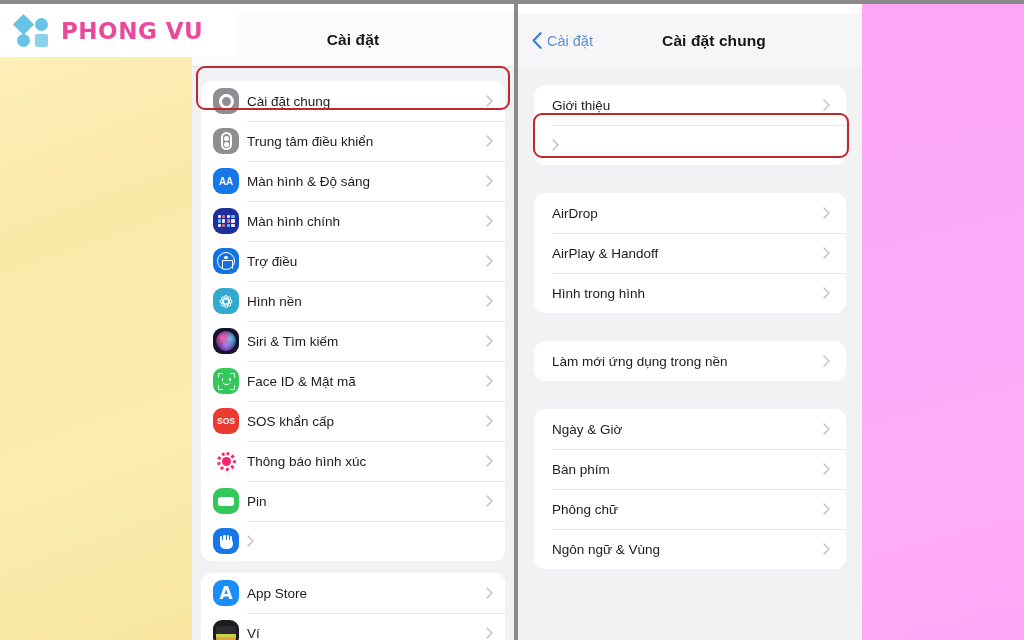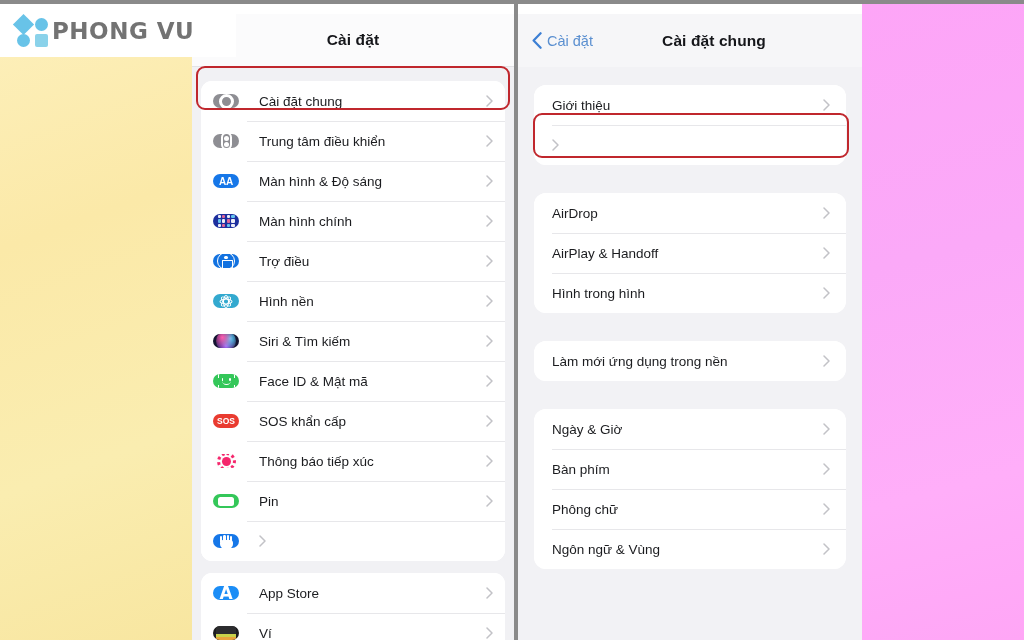--- a/index.html
+++ b/index.html
@@ -45,22 +45,22 @@
   }
   .lm-circle-bl {
     left: 1px; top: 19px; width: 13px; height: 13px;
     background: #68c3e8; border-radius: 50%;
   }
   .lm-square {
     left: 19px; top: 19px; width: 13px; height: 13px;
     background: #8ad2ea; border-radius: 2px;
   }
   .logo-text {
-    font-size: 23px; font-weight: 700;
-    letter-spacing: 0.5px; color: #737373;
+    margin-left: 9px; font-size: 23px; font-weight: 700;
+    letter-spacing: 0.5px; color: #ec4899;
     font-family: "DejaVu Sans", sans-serif;
   }
 
   
   .panel {
     position: absolute; top: 14px; height: 636px;
     background: #f1f1f4; overflow: hidden;
   }
   .panel-left  { left: 192px;  width: 322px; }
   .panel-divider {
@@ -108,22 +108,22 @@
     background: #ffffff;
   }
   .panel-right .row { height: 40px; padding-left: 18px; padding-right: 16px; }
   .row + .row::before {
     content: ""; position: absolute; left: 46px; right: 0; top: 0;
     height: 1px; background: #e7e7ea;
   }
   .panel-right .row + .row::before { left: 18px; right: 0; }
 
   .row-icon {
-    width: 26px; height: 14px; flex: 0 0 26px; border-radius: 9px;
-    margin-right: 20px; position: relative; overflow: hidden;
+    width: 26px; height: 26px; flex: 0 0 26px; border-radius: 9px;
+    margin-right: 8px; position: relative; overflow: hidden;
     display: flex; align-items: center; justify-content: center;
   }
   .row-label {
     flex: 1 1 auto; font-size: 13.5px; color: #1b1c1f;
     white-space: nowrap; overflow: hidden;
   }
   .panel-right .row-label { font-size: 13.5px; }
   .chev {
     flex: 0 0 auto; color: #bfbfc4; font-size: 15px;
     line-height: 1; font-weight: 400;
@@ -413,21 +413,21 @@
               <path d="M1 1 L6 6 L1 11" stroke="#c2c2c7" stroke-width="1.5" stroke-linecap="round" stroke-linejoin="round"></path>
             </svg>
           </span>
         </div>
         <div class="row">
           <span class="row-icon ic-expo">
             <span class="expo-center">
               <span class="expo-ring"></span>
             </span>
           </span>
-          <span class="row-label">Thông báo tiếp xúc</span>
+          <span class="row-label">Thông báo hình xúc</span>
           <span class="chev">
             <svg width="7" height="12" viewBox="0 0 7 12" fill="none">
               <path d="M1 1 L6 6 L1 11" stroke="#c2c2c7" stroke-width="1.5" stroke-linecap="round" stroke-linejoin="round"></path>
             </svg>
           </span>
         </div>
         <div class="row">
           <span class="row-icon ic-battery">
             <span class="batt"></span>
           </span>

